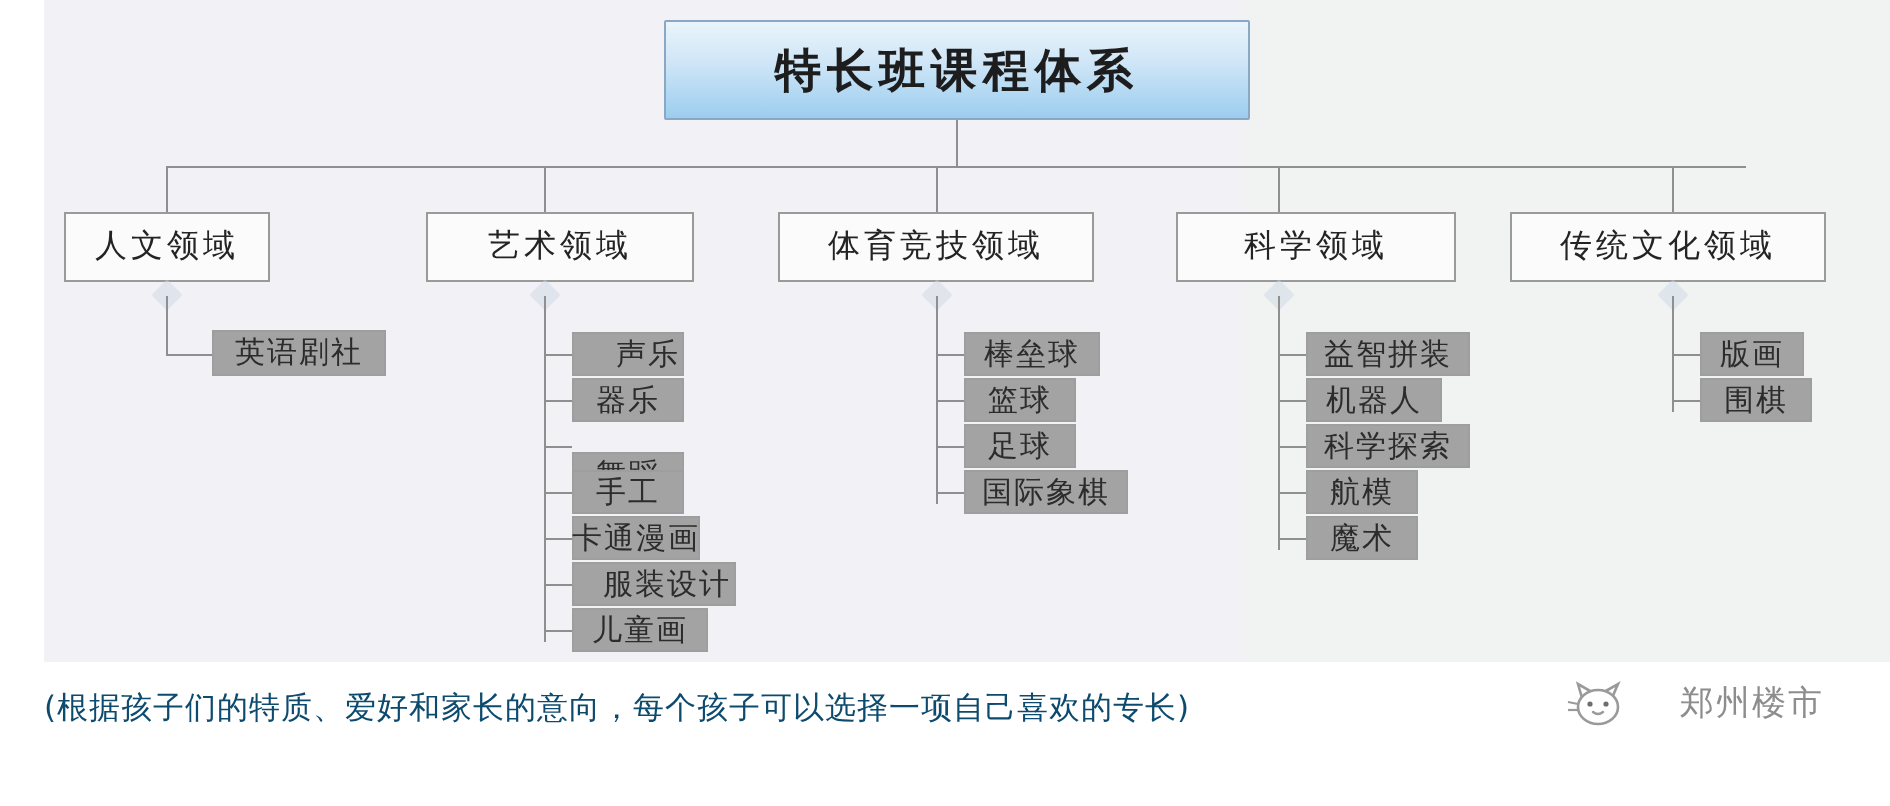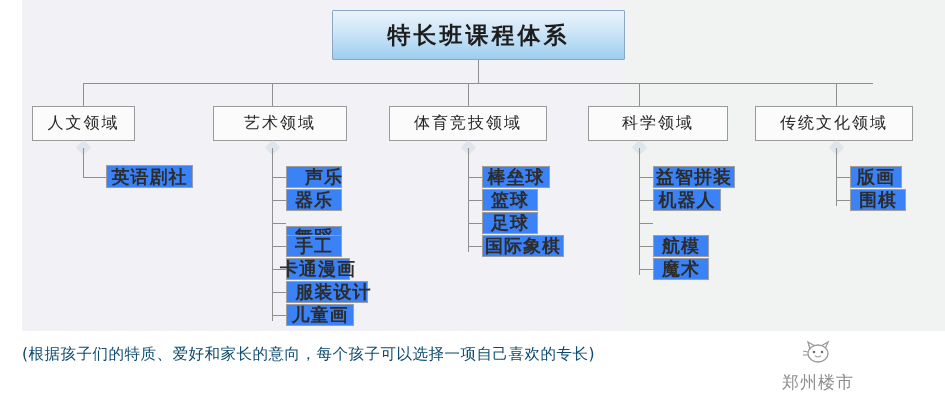--- a/index.html
+++ b/index.html
@@ -67,25 +67,24 @@
     border: 1px solid #9a9a9a;
     background: #fbfbfc;
     font-size: 16px;
     letter-spacing: 2px;
     color: #242424;
   }
 
   
   .node.leaf {
     border: 1px solid #9e9e9e;
-    background: #3b82f6;
-    font-size: 18px;
+    background: #a3a3a3;
+    font-size: 15px;
     letter-spacing: 1px;
     color: #2c2c2c;
-    font-weight: bold;
   }
 
   
   .line {
     position: absolute;
     background: #8f8f8f;
   }
   .line.h { height: 1px; }
   .line.v { width: 1px; }
 
@@ -111,23 +110,21 @@
     letter-spacing: 0.5px;
     white-space: nowrap;
   }
 
   
   .watermark {
     position: absolute;
     left: 782px;
     top: 340px;
     display: flex;
-    align-items: center;
-    gap: 7px;
-    flex-direction: column;
+    gap: 24px;
   }
   .watermark .wm-text {
     font-family: "DejaVu Sans", "Liberation Sans", sans-serif;
     font-size: 17px;
     color: #8d8d8d;
     letter-spacing: 1px;
   }
   .wm-icon { display: block; }
 </style>
 </head>
@@ -250,20 +247,23 @@
   <div class="node leaf" style="left:653px; top:166px; width:82px; height:22px;">
     <span>益智拼装</span>
   </div>
 
   <div class="line h" style="left:639px; top:200px; width:14px;"></div>
   <div class="node leaf" style="left:653px; top:189px; width:68px; height:22px;">
     <span>机器人</span>
   </div>
 
   <div class="line h" style="left:639px; top:223px; width:14px;"></div>
+  <div class="node leaf" style="left:653px; top:212px; width:82px; height:22px;">
+    <span>科学探索</span>
+  </div>
 
   <div class="line h" style="left:639px; top:246px; width:14px;"></div>
   <div class="node leaf" style="left:653px; top:235px; width:56px; height:22px;">
     <span>航模</span>
   </div>
 
   <div class="line h" style="left:639px; top:269px; width:14px;"></div>
   <div class="node leaf" style="left:653px; top:258px; width:56px; height:22px;">
     <span>魔术</span>
   </div>

